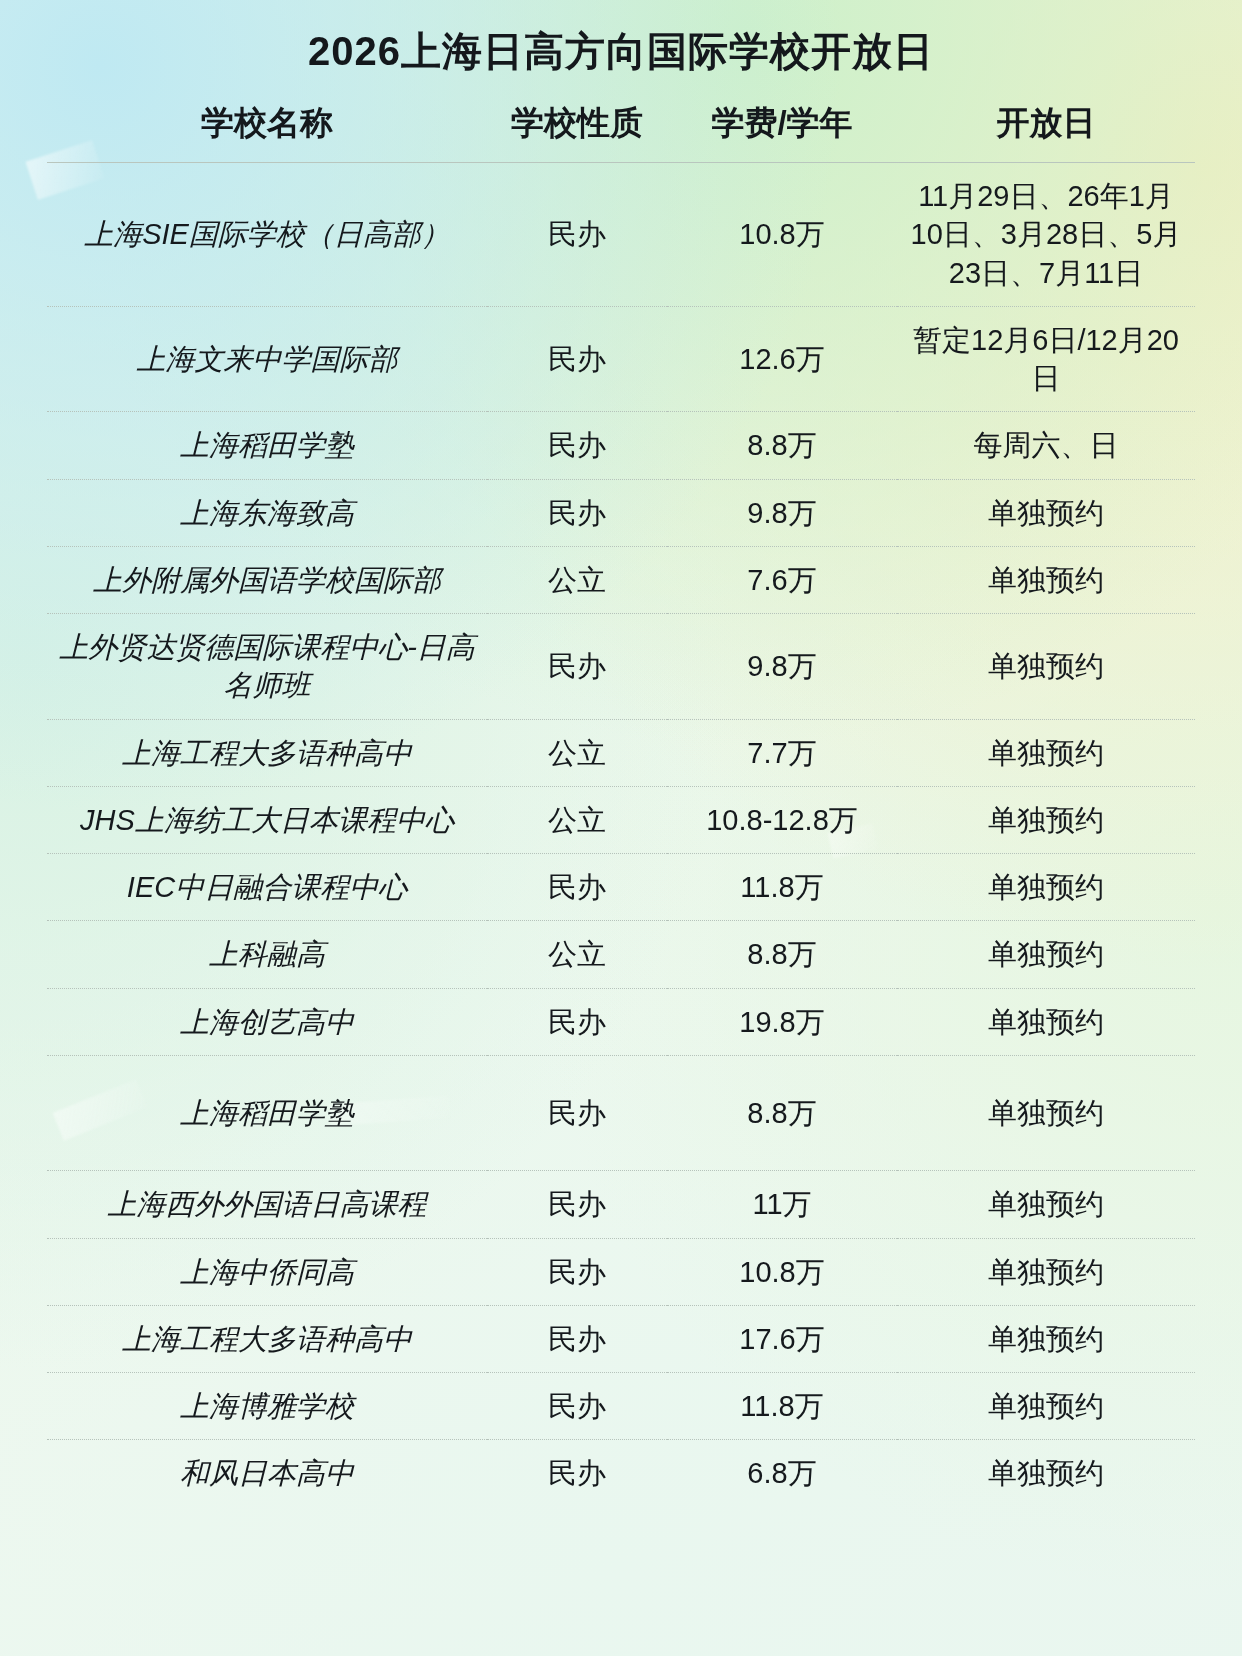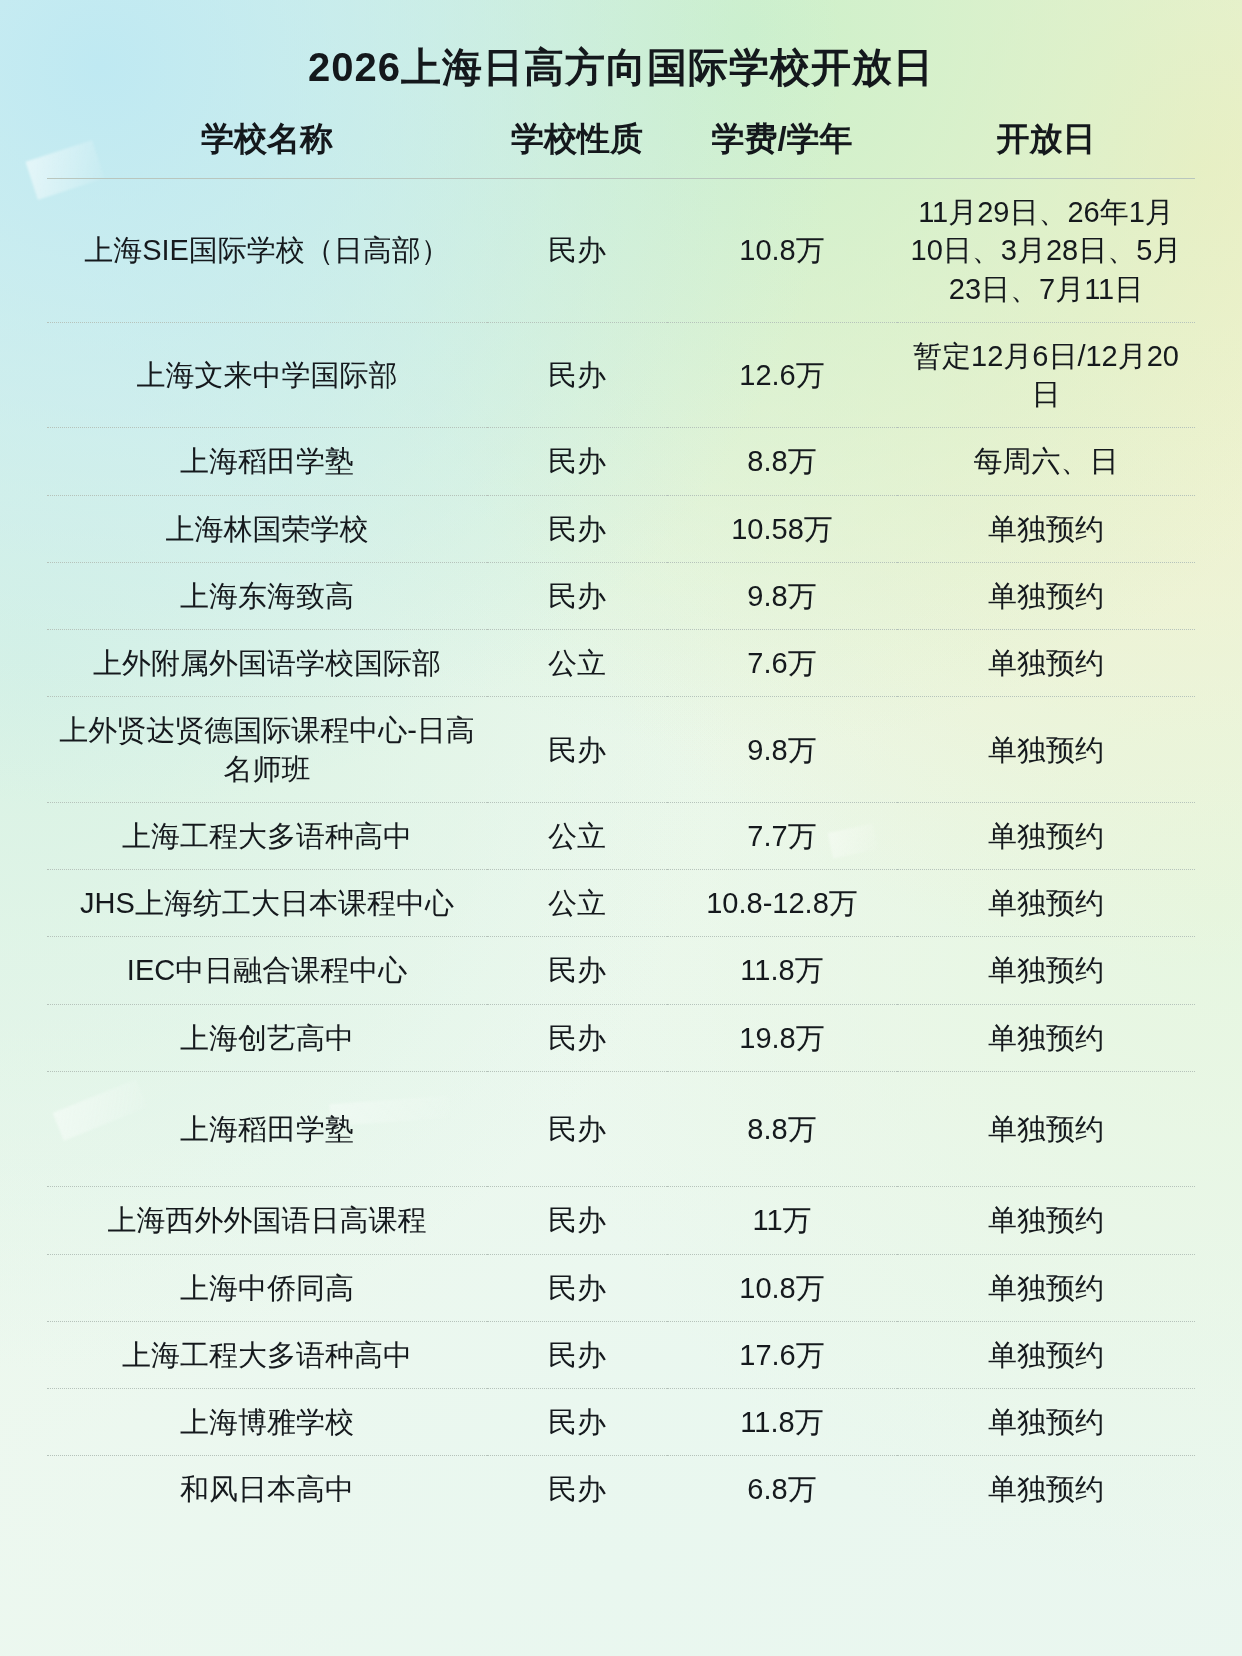--- a/index.html
+++ b/index.html
@@ -38,21 +38,21 @@
   .sheen.c { left: 830px; top: 828px; width: 46px; height: 26px; transform: rotate(-12deg); opacity: .7; }
   .sheen.d { left: 330px; top: 1100px; width: 120px; height: 22px; transform: rotate(-4deg); opacity: .6; }
 
   .title {
     position: relative;
     text-align: center;
     font-size: 40px;
     font-weight: bold;
     color: #14181c;
     letter-spacing: 1px;
-    padding-top: 40px;
+    padding-top: 24px;
     padding-bottom: 14px;
   }
 
   table.schools {
     position: relative;
     width: 1148px;
     margin: 0 auto;
     border-collapse: collapse;
     table-layout: fixed;
   }
@@ -74,21 +74,21 @@
     color: #15191d;
     text-align: center;
     padding: 14px 6px;
     border-bottom: 1px dotted #b6c3bb;
     line-height: 1.32;
     vertical-align: middle;
   }
   table.schools tr:last-child td {
     border-bottom: none;
   }
-  td.name { letter-spacing: 0px; }
+  td.name { letter-spacing: 0px; font-style: italic; }
   tr.tall td { padding-top: 38px; padding-bottom: 38px; }
 </style>
 </head>
 <body>
 
 <div class="page">
   <div class="sheen a"></div>
   <div class="sheen b"></div>
   <div class="sheen c"></div>
   <div class="sheen d"></div>
@@ -123,26 +123,20 @@
         <td>12.6万</td>
         <td>暂定12月6日/12月20日</td>
       </tr>
       <tr>
         <td class="name">上海稻田学塾</td>
         <td>民办</td>
         <td>8.8万</td>
         <td>每周六、日</td>
       </tr>
       <tr>
-        <td class="name">上海林国荣学校</td>
-        <td>民办</td>
-        <td>10.58万</td>
-        <td>单独预约</td>
-      </tr>
-      <tr>
         <td class="name">上海东海致高</td>
         <td>民办</td>
         <td>9.8万</td>
         <td>单独预约</td>
       </tr>
       <tr>
         <td class="name">上外附属外国语学校国际部</td>
         <td>公立</td>
         <td>7.6万</td>
         <td>单独预约</td>
@@ -162,20 +156,26 @@
       <tr>
         <td class="name">JHS上海纺工大日本课程中心</td>
         <td>公立</td>
         <td>10.8-12.8万</td>
         <td>单独预约</td>
       </tr>
       <tr>
         <td class="name">IEC中日融合课程中心</td>
         <td>民办</td>
         <td>11.8万</td>
+        <td>单独预约</td>
+      </tr>
+      <tr>
+        <td class="name">上科融高</td>
+        <td>公立</td>
+        <td>8.8万</td>
         <td>单独预约</td>
       </tr>
       <tr>
         <td class="name">上海创艺高中</td>
         <td>民办</td>
         <td>19.8万</td>
         <td>单独预约</td>
       </tr>
       <tr class="tall">
         <td class="name">上海稻田学塾</td>

